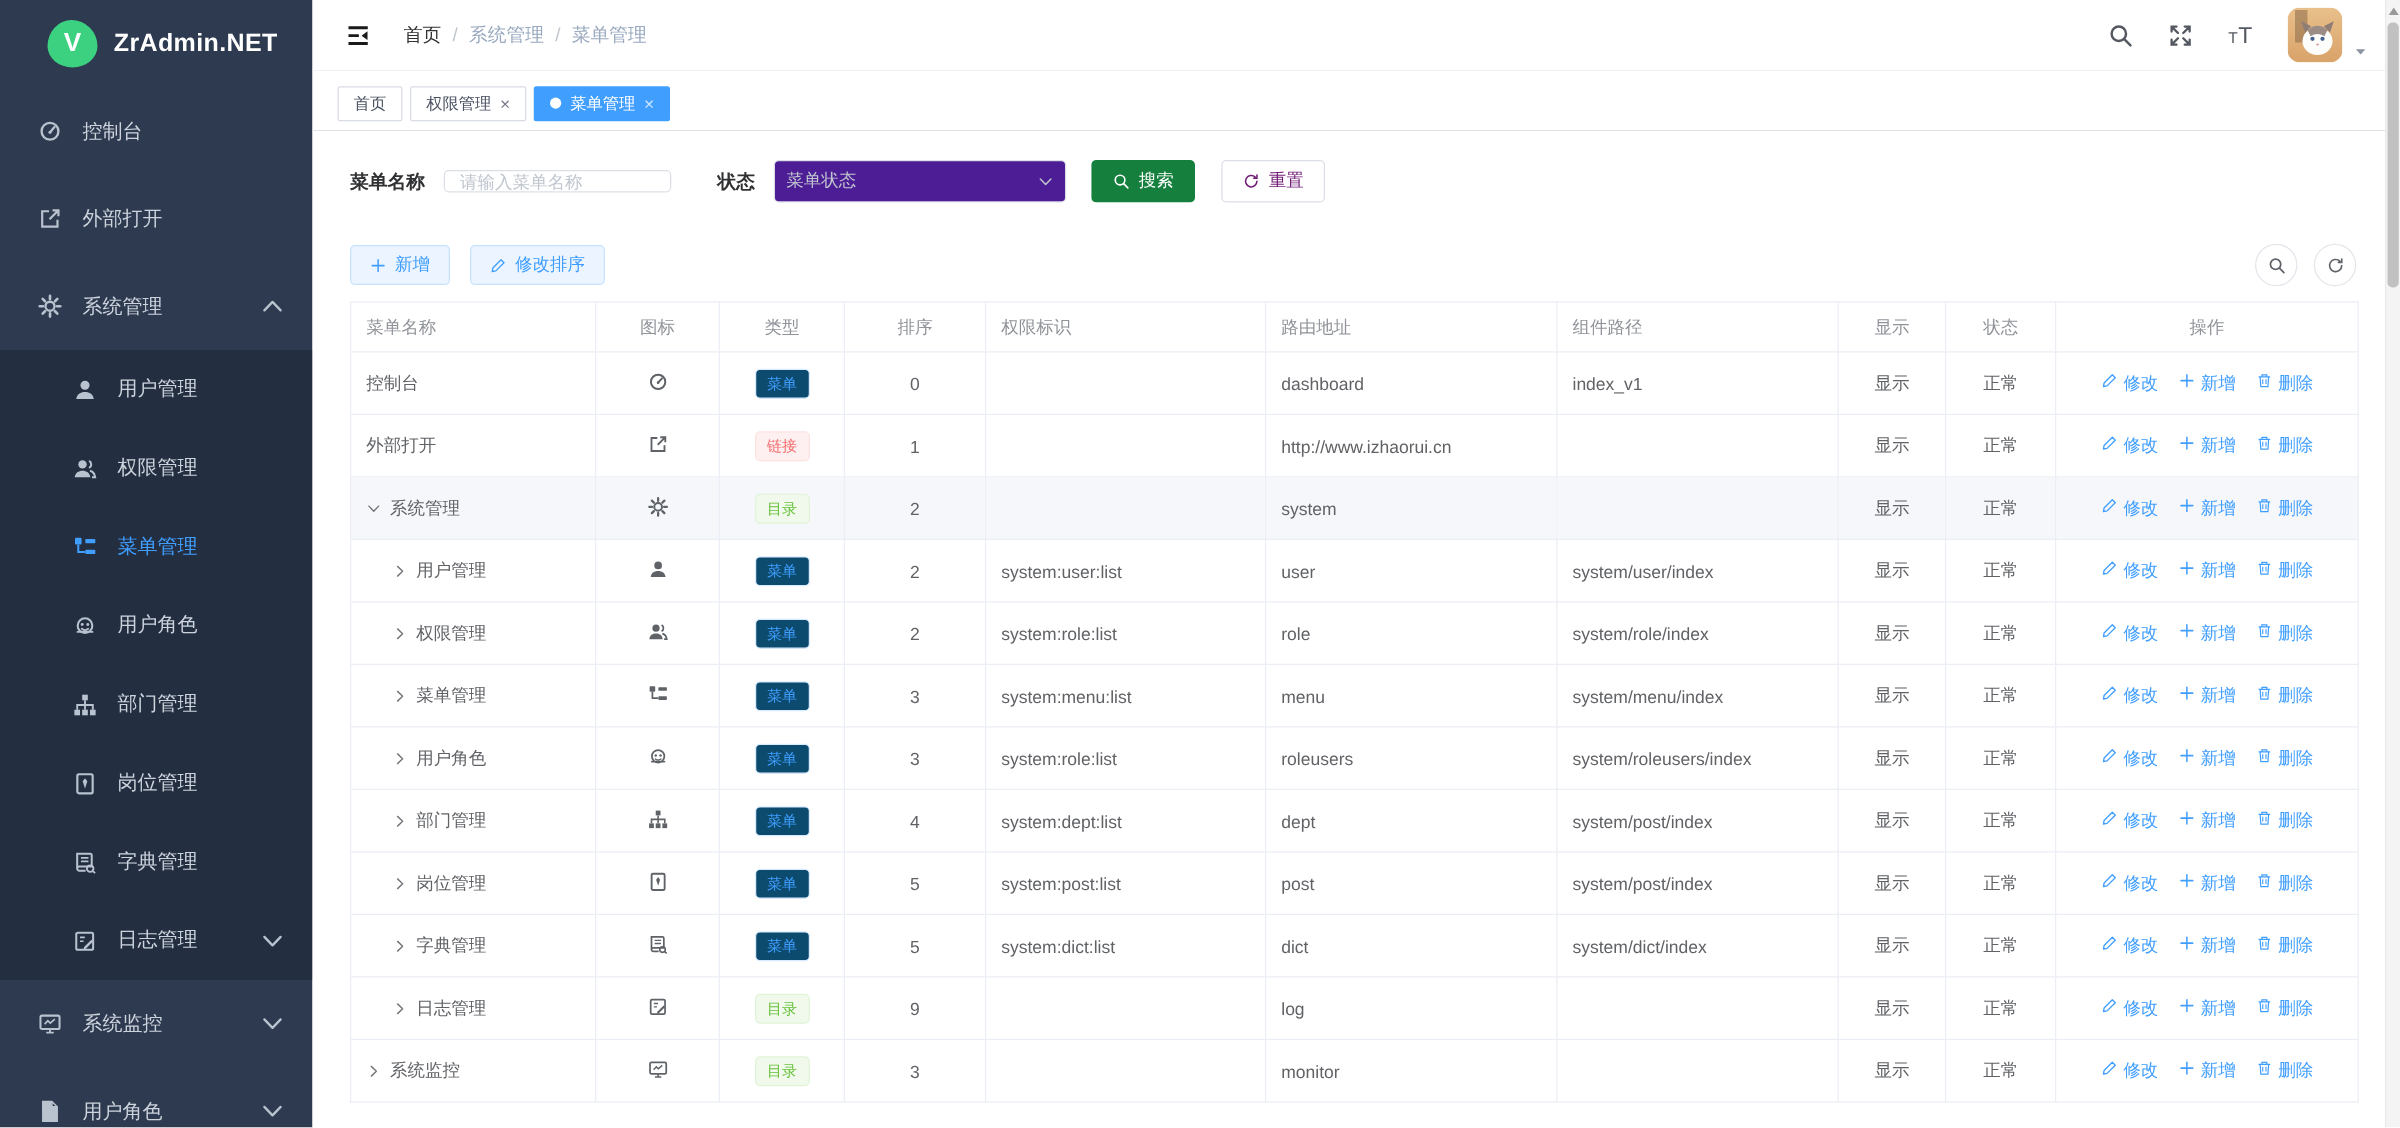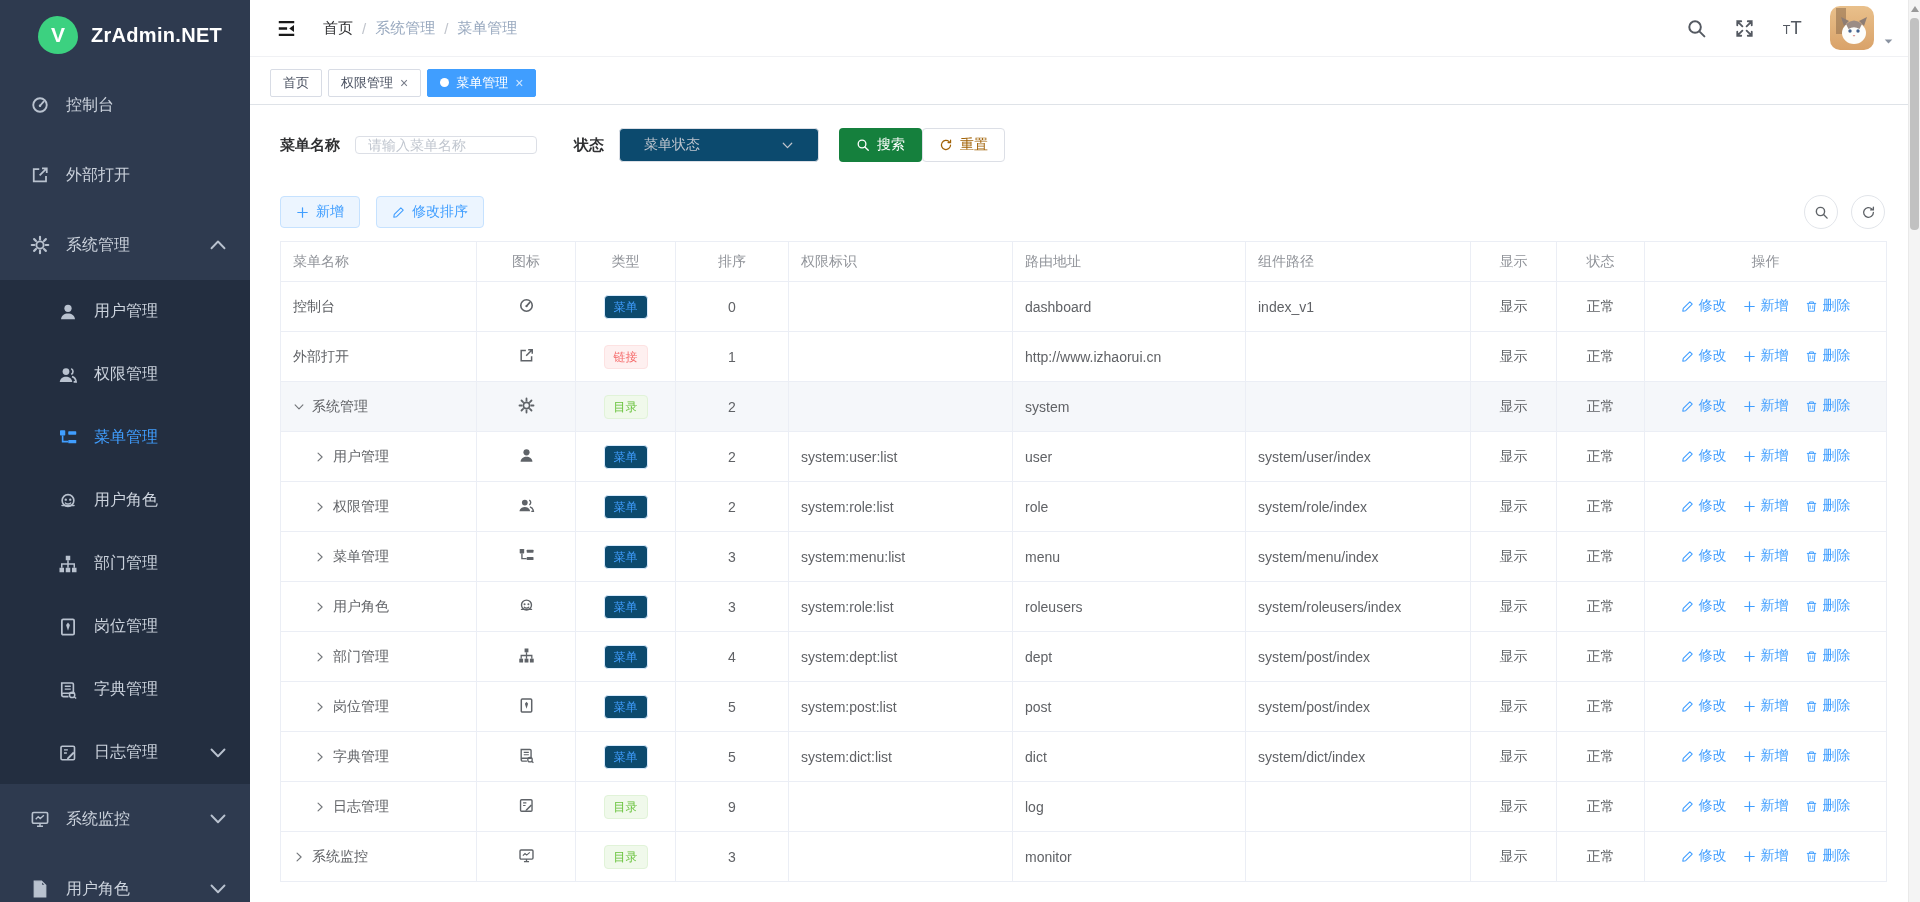--- a/index.html
+++ b/index.html
@@ -47,29 +47,29 @@
   .tab-close{font-size:14px;line-height:1;opacity:.75;cursor:pointer}
 
   
   .content{padding:22px 35px 0 30px;flex:1;background:#fff}
   .filter-row{display:flex;align-items:center;height:36px}
   .f-label{font-weight:bold;font-size:15px;color:#303133;margin-right:15px}
   .f-label.second{margin-left:37px}
   .f-input{width:182px;height:18px;border:1px solid #dcdfe6;border-radius:4px;padding:0 12px;font-size:14px;
            color:#606266;outline:none;font-family:inherit}
   .f-input::placeholder{color:#c0c6cf}
-  .f-select{width:200px;height:34px;border:1px solid #dcdfe6;border-radius:4px;padding:0 24px;font-size:14px;
-            display:flex;align-items:center;justify-content:space-between;cursor:pointer;background:#0c4a6e}
+  .f-select{width:234px;height:34px;border:1px solid #dcdfe6;border-radius:4px;padding:0 9px;font-size:14px;
+            display:flex;align-items:center;justify-content:space-between;cursor:pointer;background:#4c1d95}
   .f-placeholder{color:#c0c6cf}
   .sel-caret{width:13px;height:13px;color:#c0c4cc}
   .btn{height:34px;border-radius:4px;font-size:14px;display:inline-flex;align-items:center;gap:7px;
        padding:0 16px;cursor:pointer;border:1px solid transparent;font-family:inherit}
   .btn .ic{width:14px;height:14px}
   .btn-primary{background:#15803d;color:#fff;margin-left:20px}
-  .btn-plain{background:#fff;border-color:#dcdfe6;color:#a16207;}
+  .btn-plain{background:#fff;border-color:#dcdfe6;color:#701a75;margin-left:21px}
 
   .toolbar{margin-top:32px;display:flex;align-items:center}
   .btn-light{background:#ecf5ff;border:1px solid #c6e2ff;color:#409eff;height:32px;padding:0 15px;border-radius:4px;
              font-size:14px;display:inline-flex;align-items:center;gap:7px;margin-right:16px;cursor:pointer;font-family:inherit}
   .btn-light .ic{width:13px;height:13px}
   .tool-right{margin-left:auto;display:flex;gap:13px}
   .circle-btn{width:34px;height:34px;border-radius:50%;border:1px solid #e2e5ea;background:#fff;color:#5f6368;
               display:flex;align-items:center;justify-content:center;cursor:pointer}
   .circle-btn .ic{width:15px;height:15px}
 
@@ -82,21 +82,21 @@
   .ta-c{text-align:center !important}
   tr.highlighted{background:#f5f7fa}
   .name-cell{display:flex;align-items:center;gap:7px}
   .indent{width:14px;flex-shrink:0}
   .expander{width:12px;height:12px;color:#73767a;flex-shrink:0;cursor:pointer}
   .cell-icon{width:17px;height:17px;color:#5f6368}
   .tag{display:inline-block;padding:0 9px;height:24px;line-height:22px;border-radius:4px;font-size:12px;border:1px solid}
   .tag-blue{background:#0c4a6e;border-color:#d9ecff;color:#409eff}
   .tag-red{background:#fef0f0;border-color:#fde2e2;color:#f56c6c}
   .tag-green{background:#f0f9eb;border-color:#e1f3d8;color:#67c23a}
-  .op-link{color:#409eff;display:inline-flex;align-items:center;gap:5px;margin:0 8px;cursor:pointer;white-space:nowrap}
+  .op-link{color:#409eff;display:inline-flex;gap:5px;margin:0 8px;cursor:pointer;white-space:nowrap}
   .op-link .ic{width:13px;height:13px}
 
   
   .scrollbar{position:absolute;right:0;top:0;width:12px;height:902px;background:#f4f4f4;border-left:1px solid #e9e9e9}
   .scroll-arrow{position:absolute;top:6px;left:2px;width:0;height:0;border-left:4px solid transparent;
                 border-right:4px solid transparent;border-bottom:6px solid #9a9a9a}
   .scroll-thumb{position:absolute;top:18px;left:1px;width:9px;height:212px;background:#c1c1c1;border-radius:4px;cursor:pointer}
 </style>
 </head>
 <body>

